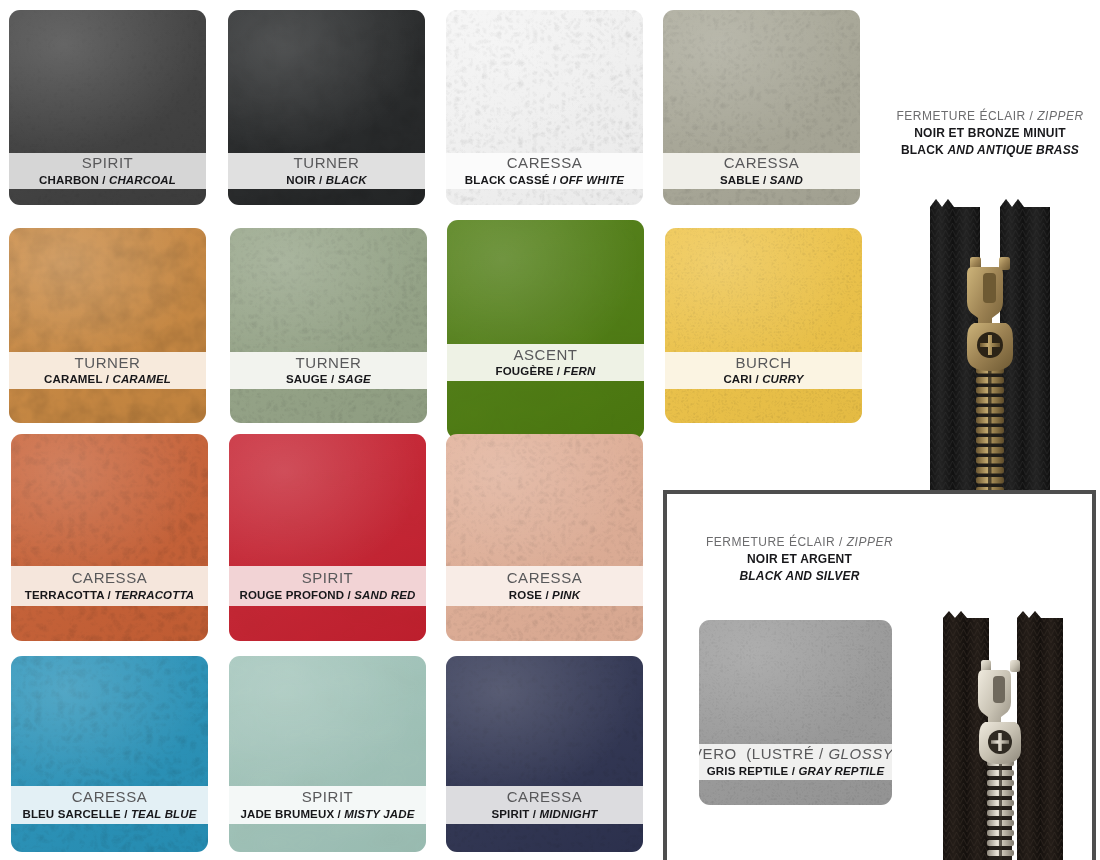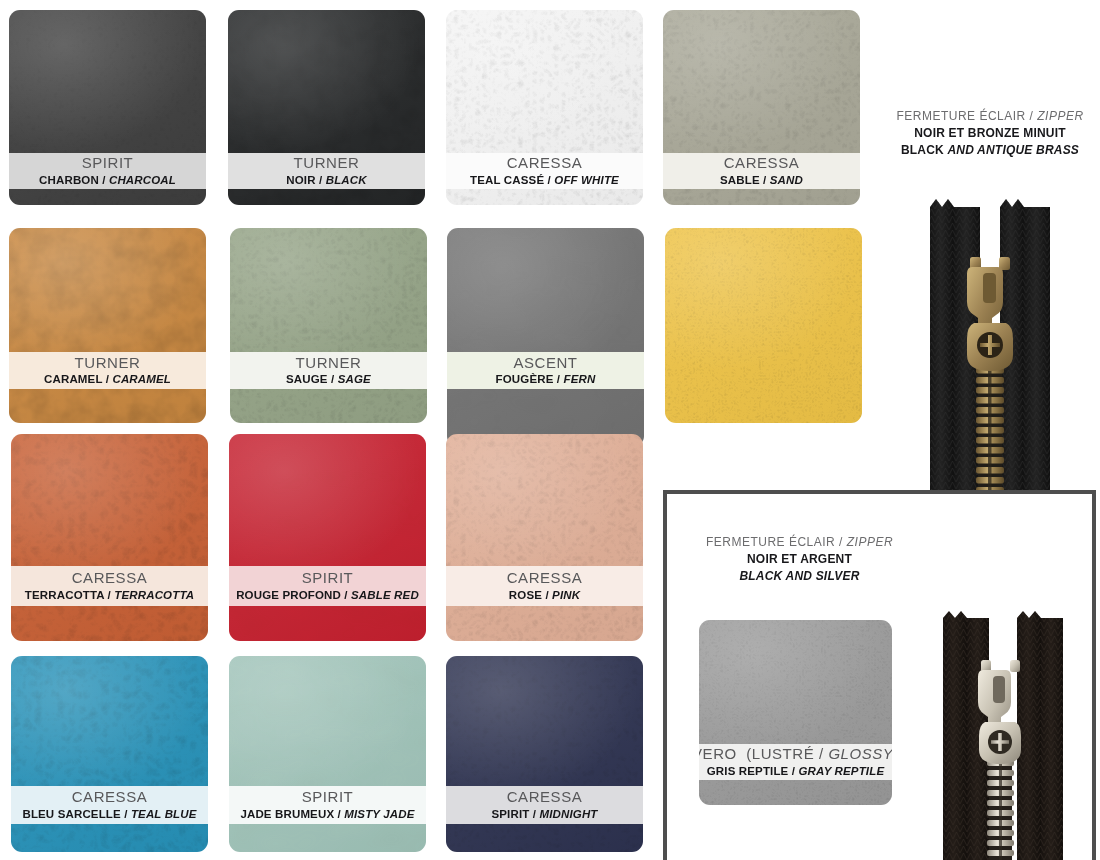--- a/index.html
+++ b/index.html
@@ -280,21 +280,21 @@
     <div class="grain"><svg xmlns="http://www.w3.org/2000/svg" width="100%" height="100%">
       <filter id="f5">
           <feTurbulence type="turbulence" baseFrequency="0.14" numOctaves="4" seed="5"></feTurbulence>
              <feColorMatrix type="matrix" values="0 0 0 0 .28 0 0 0 0 .28 0 0 0 0 .28 0 0 0 .7 -.2"></feColorMatrix>
         </filter>
       <rect width="100%" height="100%" filter="url(#f5)"></rect>
     </svg></div>
     <div class="gloss"></div>
     <div class="band" style="top: 143px; height: 36px; background: rgb(251, 251, 251);">
       <div class="brand">CARESSA</div>
-      <div class="name"><span>TEAL CASSÉ</span><span> / </span><i>OFF WHITE</i></div>
+      <div class="name"><span>BLACK CASSÉ</span><span> / </span><i>OFF WHITE</i></div>
     </div>
   </div>
 <div class="swatch" style="left: 663px; top: 10px; width: 197px; height: 195px; background: rgb(168, 167, 151);">
     <div class="grain"><svg xmlns="http://www.w3.org/2000/svg" width="100%" height="100%">
       <filter id="f6">
           <feTurbulence type="turbulence" baseFrequency="0.14" numOctaves="4" seed="6"></feTurbulence>
              <feColorMatrix type="matrix" values="0 0 0 0 .28 0 0 0 0 .28 0 0 0 0 .28 0 0 0 .7 -.2"></feColorMatrix>
         </filter>
       <rect width="100%" height="100%" filter="url(#f6)"></rect>
     </svg></div>
@@ -325,21 +325,21 @@
              <feColorMatrix type="matrix" values="0 0 0 0 .28 0 0 0 0 .28 0 0 0 0 .28 0 0 0 .7 -.2"></feColorMatrix>
         </filter>
       <rect width="100%" height="100%" filter="url(#f8)"></rect>
     </svg></div>
     <div class="gloss"></div>
     <div class="band" style="top: 124px; height: 37px; background: rgb(242, 243, 238);">
       <div class="brand">TURNER</div>
       <div class="name"><span>SAUGE</span><span> / </span><i>SAGE</i></div>
     </div>
   </div>
-<div class="swatch" style="left: 447px; top: 228px; width: 197px; height: 219px; background: #737373;">
+<div class="swatch" style="left: 447px; top: 220px; width: 197px; height: 219px; background: #4d7c0f;">
     <div class="grain"><svg xmlns="http://www.w3.org/2000/svg" width="100%" height="100%">
       <filter id="f9">
           <feTurbulence type="fractalNoise" baseFrequency="0.02 0.03" numOctaves="2" seed="9"></feTurbulence>
              <feColorMatrix type="matrix" values="0 0 0 0 .45 0 0 0 0 .45 0 0 0 0 .45 0 0 0 .18 0"></feColorMatrix>
         </filter>
       <rect width="100%" height="100%" filter="url(#f9)"></rect>
     </svg></div>
     <div class="gloss"></div>
     <div class="band" style="top: 124px; height: 37px; background: rgb(238, 242, 229);">
       <div class="brand">ASCENT</div>
@@ -348,20 +348,24 @@
   </div>
 <div class="swatch" style="left: 665px; top: 228px; width: 197px; height: 195px; background: rgb(238, 195, 70);">
     <div class="grain"><svg xmlns="http://www.w3.org/2000/svg" width="100%" height="100%">
       <filter id="f10">
           <feTurbulence type="turbulence" baseFrequency="0.32" numOctaves="2" seed="10"></feTurbulence>
              <feColorMatrix type="matrix" values="0 0 0 0 .3 0 0 0 0 .3 0 0 0 0 .3 0 0 0 .75 -.18"></feColorMatrix>
         </filter>
       <rect width="100%" height="100%" filter="url(#f10)"></rect>
     </svg></div>
     <div class="gloss"></div>
+    <div class="band" style="top: 124px; height: 37px; background: rgb(251, 244, 226);">
+      <div class="brand">BURCH</div>
+      <div class="name"><span>CARI</span><span> / </span><i>CURRY</i></div>
+    </div>
   </div>
 <div class="swatch" style="left: 11px; top: 434px; width: 197px; height: 207px; background: rgb(199, 95, 52);">
     <div class="grain"><svg xmlns="http://www.w3.org/2000/svg" width="100%" height="100%">
       <filter id="f11">
           <feTurbulence type="turbulence" baseFrequency="0.09" numOctaves="4" seed="11"></feTurbulence>
              <feColorMatrix type="matrix" values="0 0 0 0 .25 0 0 0 0 .25 0 0 0 0 .25 0 0 0 .8 -.2"></feColorMatrix>
         </filter>
       <rect width="100%" height="100%" filter="url(#f11)"></rect>
     </svg></div>
     <div class="gloss"></div>
@@ -374,21 +378,21 @@
     <div class="grain"><svg xmlns="http://www.w3.org/2000/svg" width="100%" height="100%">
       <filter id="f12">
           <feTurbulence type="fractalNoise" baseFrequency="0.02 0.03" numOctaves="2" seed="12"></feTurbulence>
              <feColorMatrix type="matrix" values="0 0 0 0 .45 0 0 0 0 .45 0 0 0 0 .45 0 0 0 .18 0"></feColorMatrix>
         </filter>
       <rect width="100%" height="100%" filter="url(#f12)"></rect>
     </svg></div>
     <div class="gloss"></div>
     <div class="band" style="top: 132px; height: 40px; background: rgb(242, 211, 213);">
       <div class="brand">SPIRIT</div>
-      <div class="name"><span>ROUGE PROFOND</span><span> / </span><i>SABLE RED</i></div>
+      <div class="name"><span>ROUGE PROFOND</span><span> / </span><i>SAND RED</i></div>
     </div>
   </div>
 <div class="swatch" style="left: 446px; top: 434px; width: 197px; height: 207px; background: rgb(224, 174, 150);">
     <div class="grain"><svg xmlns="http://www.w3.org/2000/svg" width="100%" height="100%">
       <filter id="f13">
           <feTurbulence type="turbulence" baseFrequency="0.14" numOctaves="4" seed="13"></feTurbulence>
              <feColorMatrix type="matrix" values="0 0 0 0 .28 0 0 0 0 .28 0 0 0 0 .28 0 0 0 .7 -.2"></feColorMatrix>
         </filter>
       <rect width="100%" height="100%" filter="url(#f13)"></rect>
     </svg></div>

